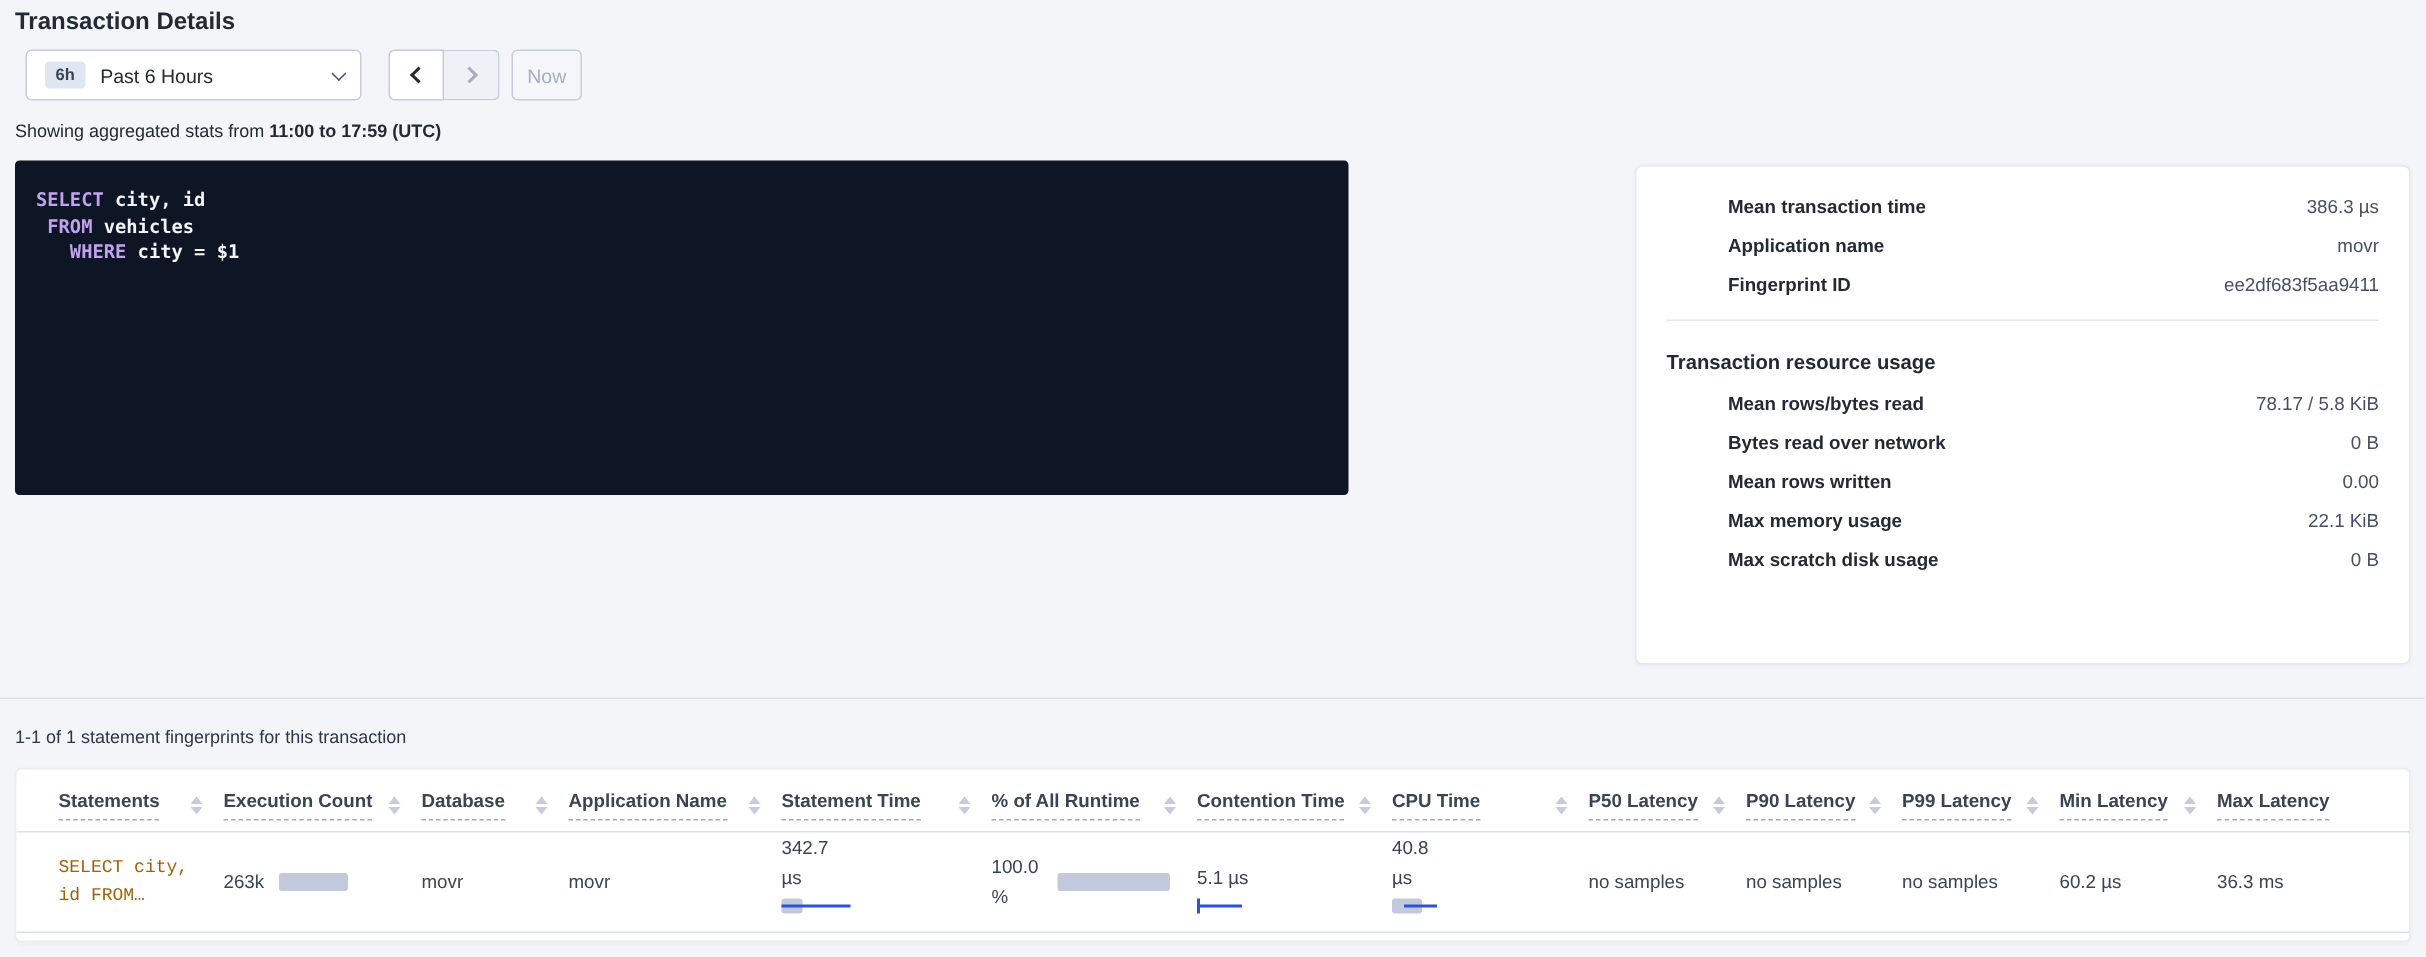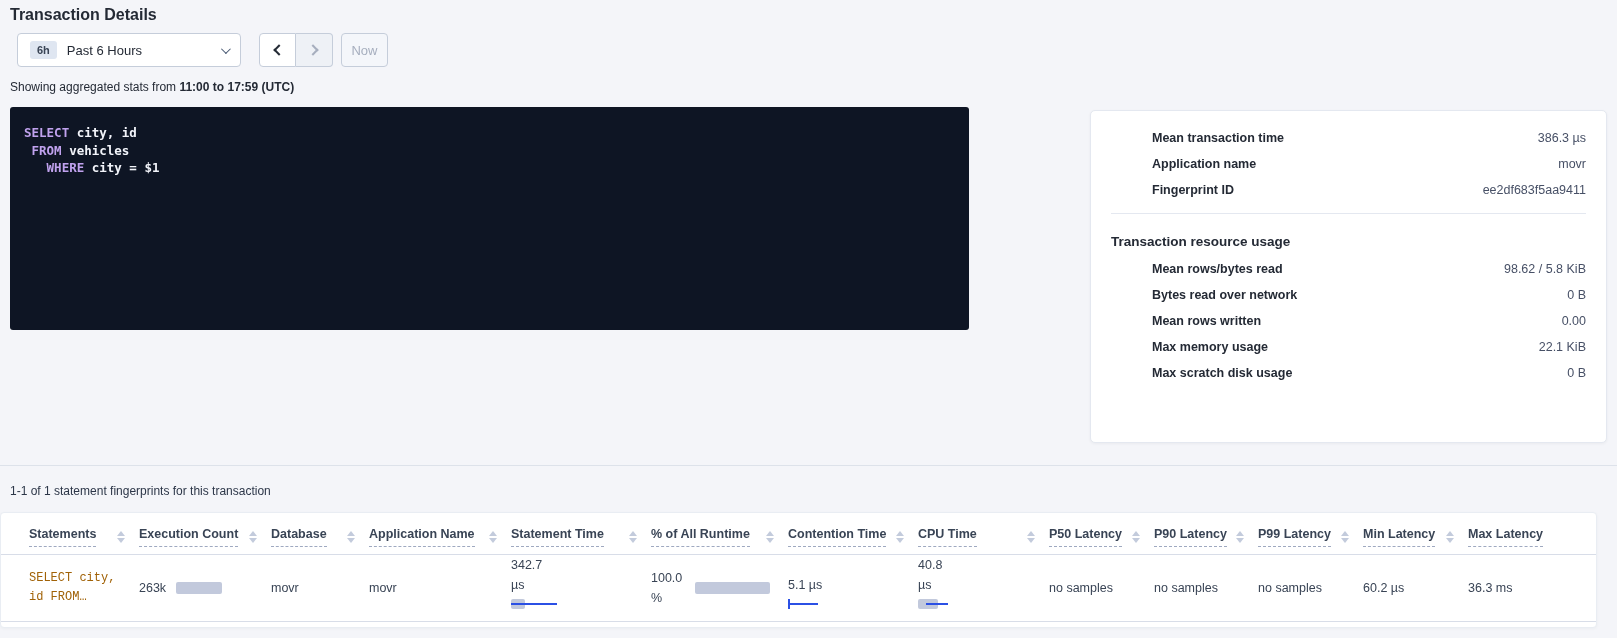--- a/index.html
+++ b/index.html
@@ -51,21 +51,21 @@
     border:1px solid #c5cdda; border-radius:4px; background:#f4f6fa;
     color:#a6aebe; font-size:13px; display:flex; align-items:center; justify-content:center;
     cursor:default;
   }
 
   #agg-caption { left:10px; top:80px; font-size:12px; color:#242a35; }
   #agg-caption b { font-weight:700;text-align:center; }
 
   
   #sql-box {
-    left:10px; top:107px; width:959px; height:223px;
+    left:10px; top:107px; width:889px; height:223px;
     background:#0e1524; border-radius:3px; padding:17px 14px;
   }
   #sql-box pre {
     font-family:"DejaVu Sans Mono","Liberation Mono",monospace;
     font-size:12.5px; font-weight:600; line-height:17.5px;
     color:#f2f4fa; white-space:pre;
   }
   .kw { color:#c0a2ee; }
 
   
@@ -79,21 +79,21 @@
   .sum-label { font-size:12.5px; font-weight:700; color:#242a35;padding-left:41px; }
   .sum-value { margin-left:auto; font-size:12.5px; color:#475066; }
   .sum-divider { border-top:1px solid #e4e8f0; margin:10px 0 12px 0; }
   .sum-heading { font-size:13.5px; font-weight:700; color:#242a35; height:30px; display:flex; align-items:center; }
 
   
   #section-divider { left:0; top:465px; width:1617px; border-top:1px solid #dde2ea; }
   #stmt-caption { left:10px; top:484px; font-size:12px; color:#2c3648; }
 
   #table-card {
-    left:0; top:512px; width:1597px; height:116px;
+    left:10px; top:512px; width:1597px; height:116px;
     background:#fff; border:1px solid #e9edf3; border-radius:4px;
     box-shadow:0 1px 3px rgba(36,42,53,.04);
     overflow:hidden;
   }
   table { width:100%; table-layout:fixed; border-collapse:collapse; }
   th { height:41px; vertical-align:bottom; padding:0 0 7px 0; text-align:left; cursor:pointer; }
   th .th-inner { display:flex; align-items:center; }
   .th-label {
     font-size:12.5px; font-weight:700; color:#394455;
     border-bottom:1.5px dashed #9fa9c0; padding-bottom:5px; white-space:nowrap;
@@ -166,21 +166,21 @@
     <span class="sum-value">movr</span>
   </div>
   <div class="sum-row">
     <span class="sum-label">Fingerprint ID</span>
     <span class="sum-value">ee2df683f5aa9411</span>
   </div>
   <div class="sum-divider"></div>
   <div class="sum-heading">Transaction resource usage</div>
   <div class="sum-row">
     <span class="sum-label">Mean rows/bytes read</span>
-    <span class="sum-value">98.62 / 5.8 KiB</span>
+    <span class="sum-value">78.17 / 5.8 KiB</span>
   </div>
   <div class="sum-row">
     <span class="sum-label">Bytes read over network</span>
     <span class="sum-value">0 B</span>
   </div>
   <div class="sum-row">
     <span class="sum-label">Mean rows written</span>
     <span class="sum-value">0.00</span>
   </div>
   <div class="sum-row">

